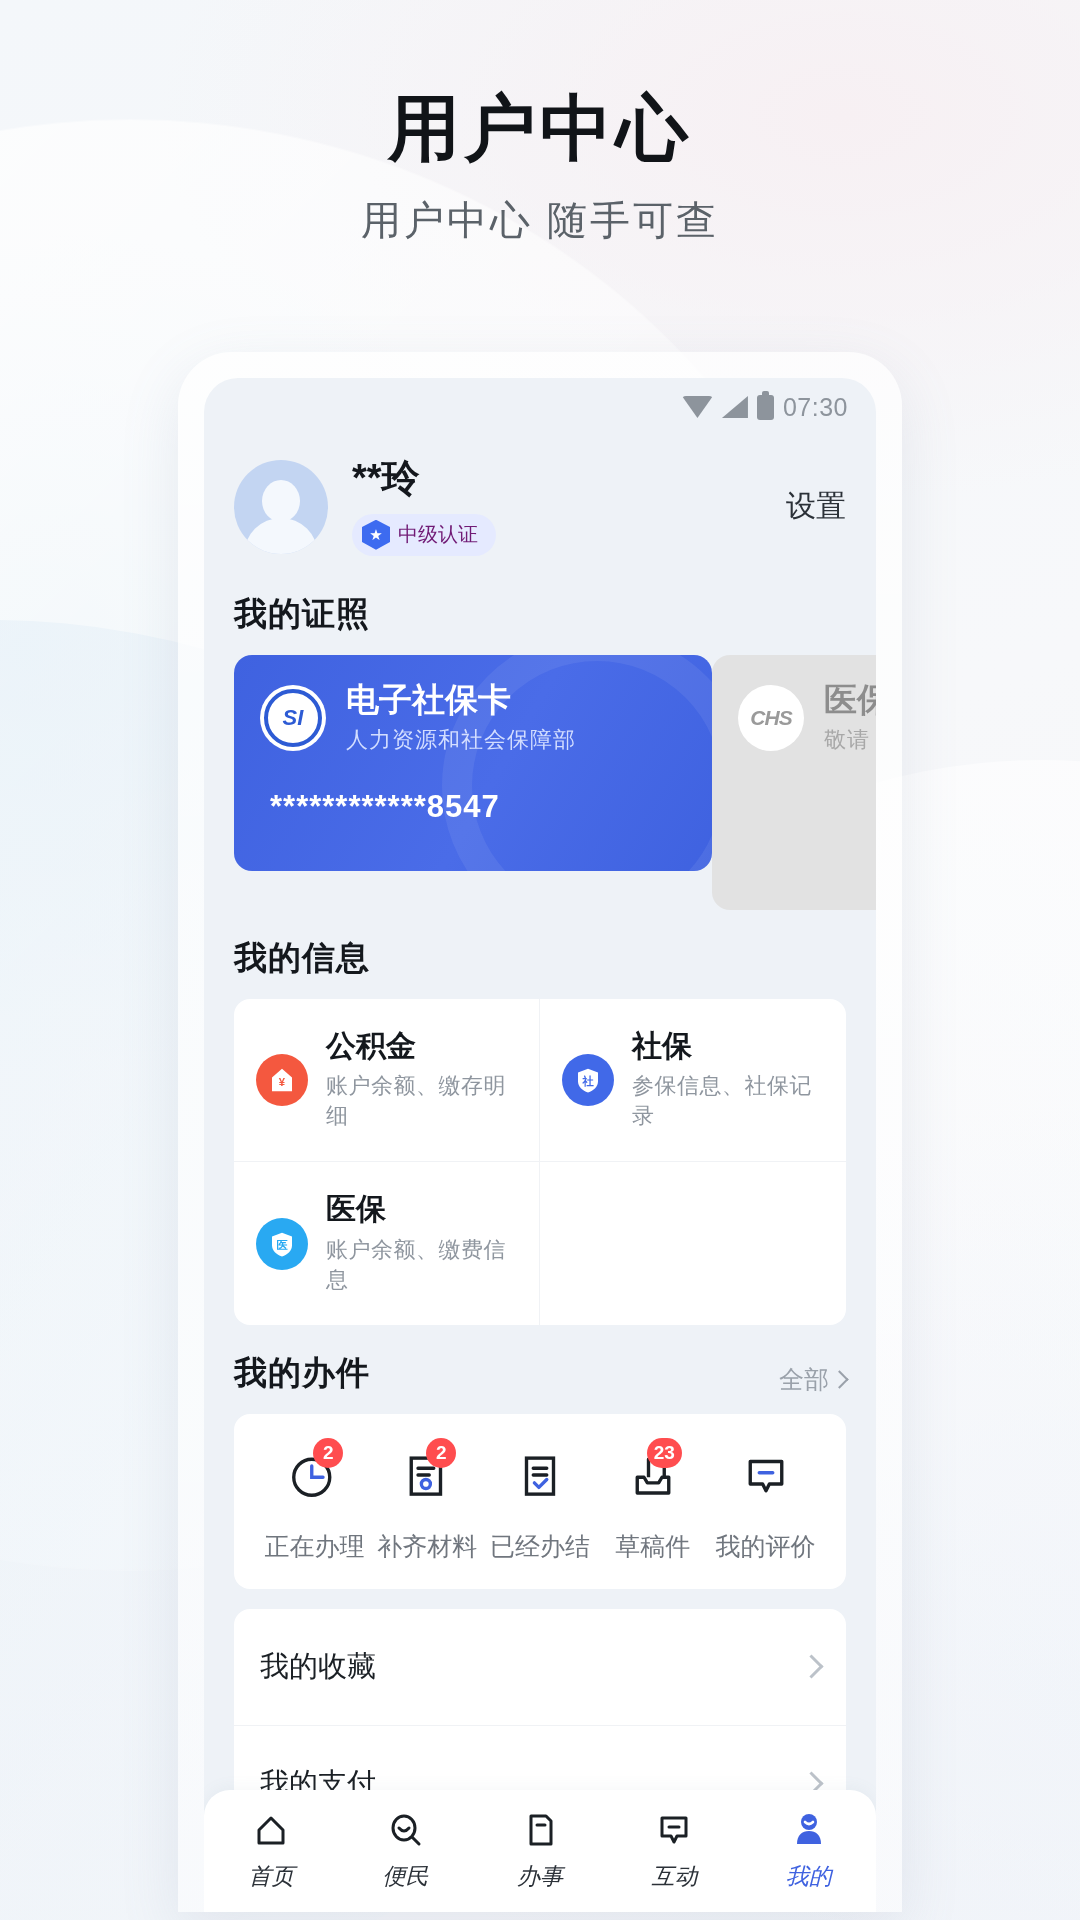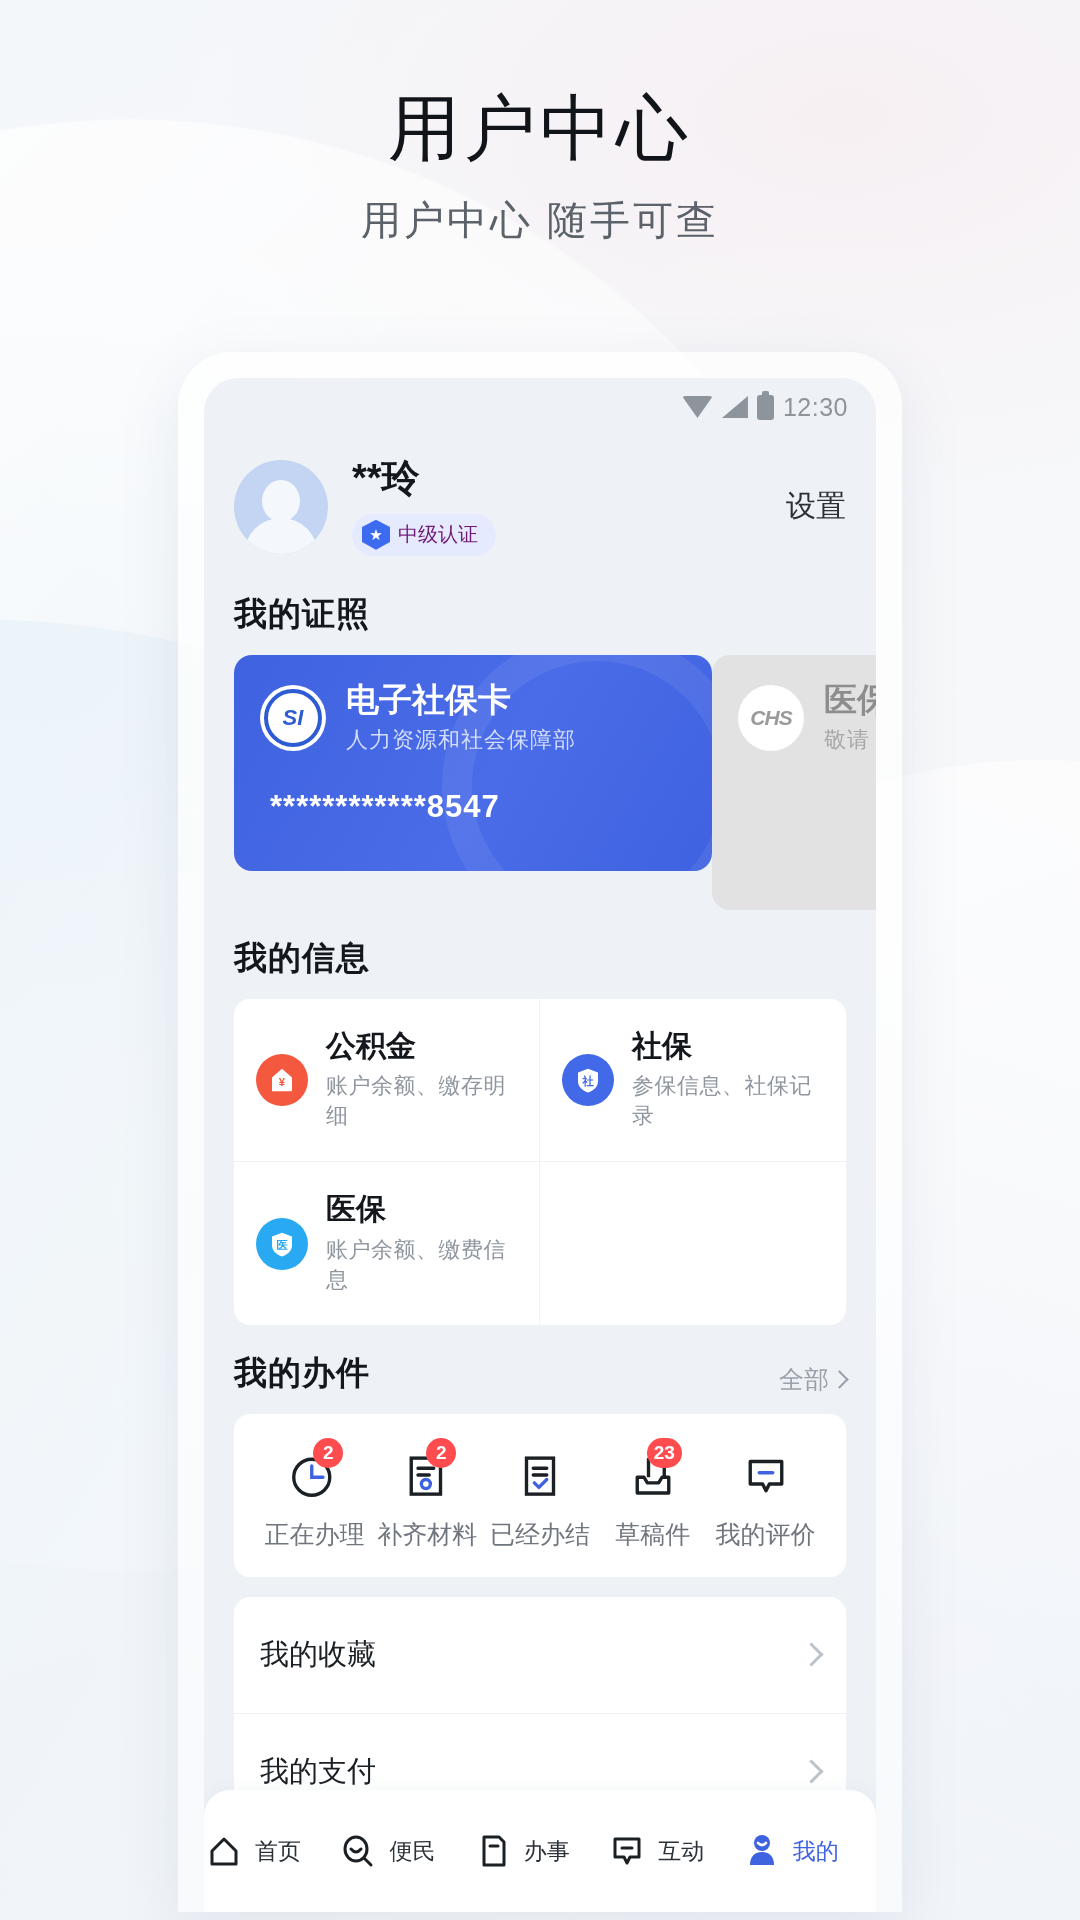--- a/index.html
+++ b/index.html
@@ -22,21 +22,21 @@
   .swoosh.a{left:-620px;top:120px;width:1500px;height:1450px;
     background:linear-gradient(135deg,rgba(255,255,255,.85),rgba(255,255,255,.15));
     box-shadow:0 0 0 1px rgba(255,255,255,.35);}
   .swoosh.b{left:-760px;top:620px;width:1500px;height:1400px;
     background:linear-gradient(120deg,rgba(226,238,247,.75),rgba(255,255,255,.1));}
   .swoosh.c{right:-560px;top:760px;width:1200px;height:1200px;
     background:linear-gradient(200deg,rgba(255,255,255,.7),rgba(236,241,248,.15));}
 
   
   .hero{position:absolute;top:92px;left:0;right:0;text-align:center;z-index:3;}
-  .hero-title{font-size:72px;line-height:1;font-weight:400;color:#111418;letter-spacing:4px;}
+  .hero-title{font-size:72px;line-height:1;font-weight:700;color:#111418;letter-spacing:4px;}
   .hero-sub{margin-top:36px;font-size:40px;line-height:1;color:#5b6269;letter-spacing:3px;}
 
   
   .phone{
     position:absolute;left:178px;top:352px;width:724px;height:1560px;z-index:4;
     background:linear-gradient(180deg,rgba(255,255,255,.72),rgba(255,255,255,.5));
     border-radius:54px 54px 0 0;
     box-shadow:0 18px 60px rgba(120,135,160,.14);
     overflow:hidden;
   }
@@ -110,36 +110,36 @@
   .info-cell:nth-child(odd){border-right:1px solid #f0f2f5;}
   .ic{width:52px;height:52px;border-radius:50%;flex:none;
     display:flex;align-items:center;justify-content:center;color:#fff;font-size:22px;font-weight:700;}
   .info-t{font-size:30px;font-weight:700;color:#14181d;line-height:1.15;}
   .info-d{font-size:22px;color:#8f969f;margin-top:8px;letter-spacing:.5px;}
 
   
   .orders{display:flex;justify-content:space-between;padding:34px 24px 26px 24px;}
   .order{width:20%;display:flex;flex-direction:column;align-items:center;gap:16px;position:relative;}
   .o-ico{width:54px;height:54px;position:relative;}
-  .o-label{font-size:25px;color:#70767e;}
+  .o-label{font-size:25px;color:#70767e;margin-top:12px;}
   .badge-n{position:absolute;top:-10px;right:-2px;min-width:30px;height:30px;padding:0 7px;
     background:#ff4d4f;color:#fff;border-radius:16px;font-size:19px;font-weight:700;
     display:flex;align-items:center;justify-content:center;box-sizing:border-box;}
 
   
   .list{margin:20px 30px 0 30px;background:#fff;border-radius:16px;overflow:hidden;}
   .row{display:flex;align-items:center;justify-content:space-between;
     padding:38px 26px;font-size:29px;color:#1b2025;border-bottom:1px solid #f0f2f5;}
   .row:last-child{border-bottom:none;}
   .row .chev{color:#bcc2c9;width:14px;height:14px;border-width:3px;}
 
   
   .tabbar{position:absolute;left:0;right:0;bottom:0;height:122px;background:#fff;
     border-radius:26px 26px 0 0;display:flex;align-items:center;box-shadow:0 -2px 16px rgba(120,135,160,.07);}
-  .tab{flex:1;display:flex;flex-direction:row;align-items:center;gap:11px;}
+  .tab{flex:1;display:flex;flex-direction:column;align-items:center;gap:11px;font-style:italic;}
   .tab-ico{width:40px;height:40px;position:relative;}
   .tab-label{font-size:23px;color:#2b3138;}
   .tab.active .tab-label{color:#3f62e0;}
   svg{display:block;}
 </style>
 </head>
 <body>
 
 <div class="bg">
   <div class="bg-base"></div>
@@ -153,21 +153,21 @@
   <div class="hero-sub">用户中心 随手可查</div>
 </div>
 
 <div class="phone">
   <div class="screen">
 
     <div class="statusbar">
       <div class="ico-wifi"></div>
       <div class="ico-sig"></div>
       <div class="ico-bat"></div>
-      <div class="sb-time">12:30</div>
+      <div class="sb-time">07:30</div>
     </div>
 
     <div class="profile">
       <div class="avatar">
         <div class="head"></div>
         <div class="body"></div>
       </div>
       <div class="p-meta">
         <div class="p-name">**玲</div>
         <div class="p-badge">

